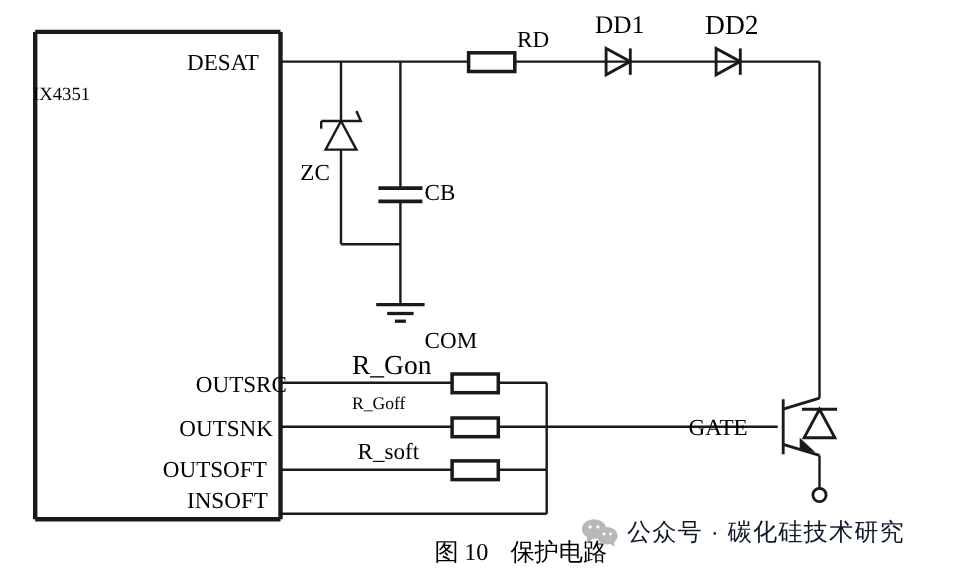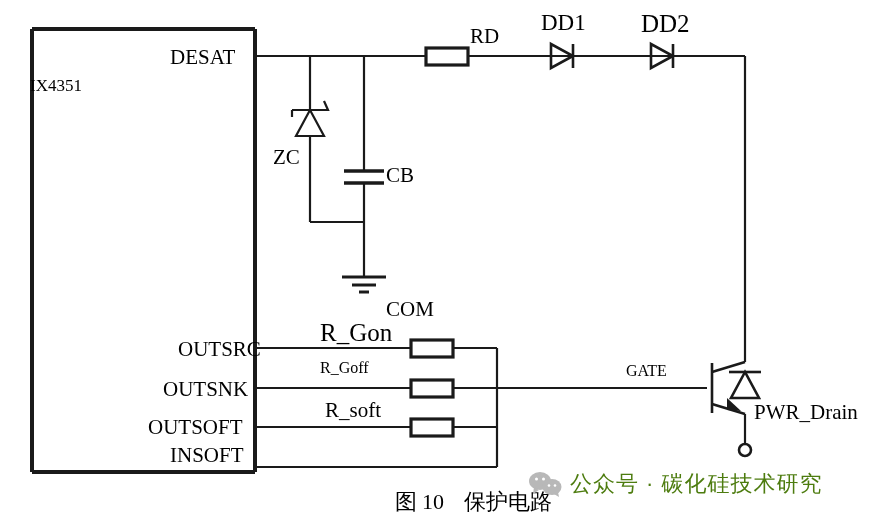--- a/index.html
+++ b/index.html
@@ -36,21 +36,21 @@
   .lbl-insoft    { left: 170px; top: 443px; font-size: 21px; }
   .lbl-zc        { left: 273px; top: 145px; font-size: 21px; }
   .lbl-cb        { left: 386px; top: 163px; font-size: 21px; }
   .lbl-com       { left: 386px; top: 268px; font-size: 21px; margin-top: 29px; }
   .lbl-rd        { left: 430px; top: 24px;  font-size: 21px; margin-left: 40px; }
   .lbl-dd1       { left: 541px; top: 10px;  font-size: 23px; }
   .lbl-dd2       { left: 641px; top: 10px;  font-size: 25px; }
   .lbl-rgon      { left: 320px; top: 319px; font-size: 25px; }
   .lbl-rgoff     { left: 320px; top: 359px; font-size: 16px; text-align: center; }
   .lbl-rsoft     { left: 325px; top: 398px; font-size: 21px; }
-  .lbl-gate      { left: 626px; top: 362px; font-size: 16px; }
+  .lbl-gate      { left: 626px; top: 376px; font-size: 21px; }
   .lbl-pwrdrain  { left: 754px; top: 400px; font-size: 21px; }
 
   #caption {
     position: absolute;
     left: 363px;
     top: 487px;
     font-size: 22px;
     font-weight: normal;
     color: #000000;
     white-space: nowrap;
@@ -60,21 +60,21 @@
   #caption .cap-num { margin-left: 5px; }
   #caption .cap-text { margin-left: 20px; }
 
   #watermark {
     position: absolute;
     left: 528px;
     top: 469px;
     display: flex;
     align-items: center;
     gap: 8px;
-    color: #4d7c0f;
+    color: #0f172a;
     font-size: 22px;
     white-space: nowrap;
     font-family: "Liberation Sans", "DejaVu Sans", sans-serif;
   }
   #watermark .wm-icon { display: block; }
   #watermark .wm-text { letter-spacing: 1px; }
 </style>
 </head>
 <body>
 
@@ -205,21 +205,20 @@
   <div class="lbl lbl-cb">CB</div>
   <div class="lbl lbl-com">COM</div>
   <div class="lbl lbl-rd">RD</div>
   <div class="lbl lbl-dd1">DD1</div>
   <div class="lbl lbl-dd2">DD2</div>
   <div class="lbl lbl-rgon">R_Gon</div>
   <div class="lbl lbl-rgoff">R_Goff</div>
   <div class="lbl lbl-rsoft">R_soft</div>
 
   <div class="lbl lbl-gate">GATE</div>
-  <div class="lbl lbl-pwrdrain">PWR_Drain</div>
 
   <div id="caption">
     <span class="cap-prefix">图</span><span class="cap-num">10</span><span class="cap-text">保护电路</span>
   </div>
 
   <div id="watermark">
     <svg class="wm-icon" width="34" height="26" viewBox="0 0 34 26">
       <g fill="#b8b8b8">
         <ellipse cx="12" cy="10" rx="11" ry="9"></ellipse>
         <polygon points="6,16 5,23 11,19"></polygon>

